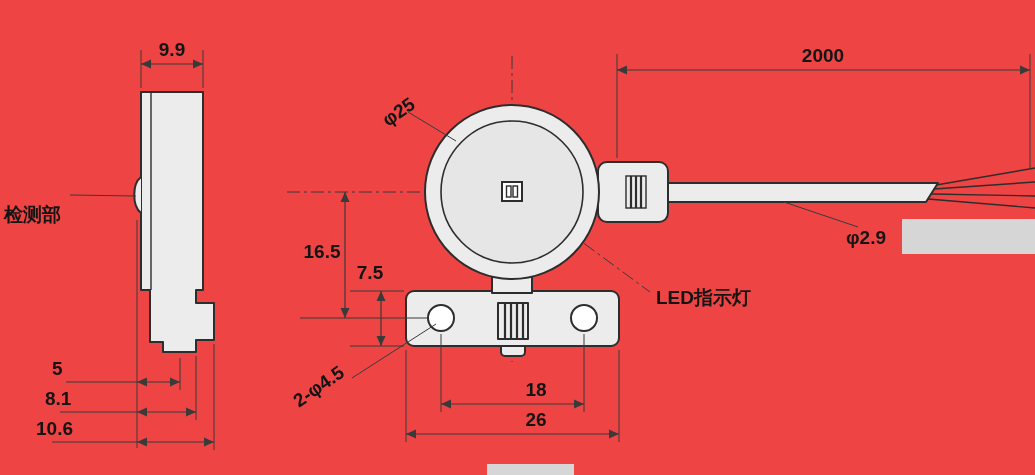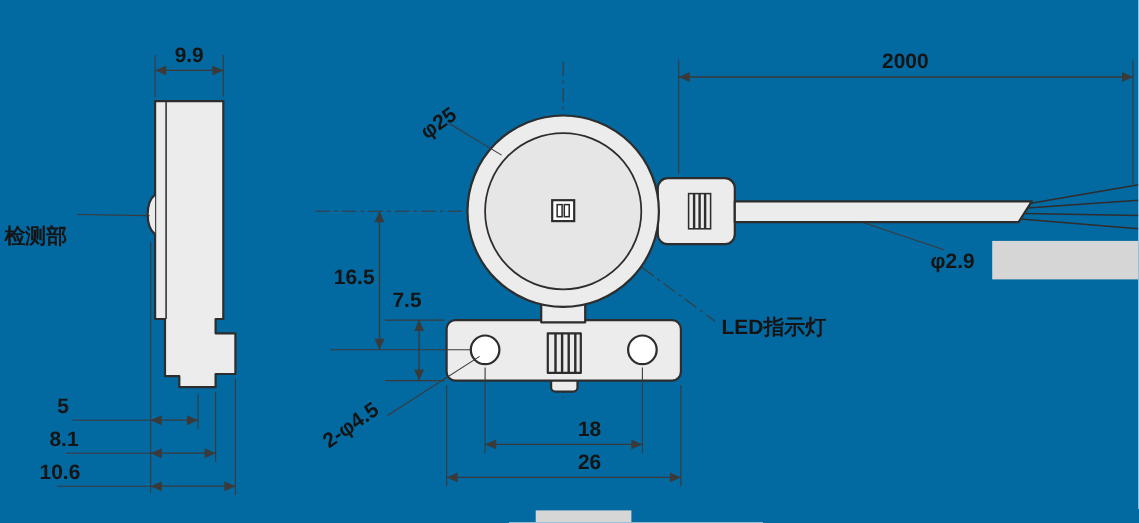--- a/index.html
+++ b/index.html
@@ -1,16 +1,16 @@
 <!DOCTYPE html>
 <html><head>
 <meta charset="utf-8">
 <style>
   html,body { margin:0; padding:0; background:#ffffff; }
-  .canvas { width:1035px; height:475px; position:relative; background:#0369a1; overflow:hidden;
+  .canvas { width:1035px; height:475px; position:relative; background:#ef4444; overflow:hidden;
             font-family:"Liberation Sans", sans-serif; }
   svg { display:block; }
   .part   { fill:#ececec; stroke:#2d2d2d; stroke-width:2; stroke-linejoin:round; }
   .part2  { fill:#e6e6e6; stroke:#2d2d2d; stroke-width:1.6; }
   .white  { fill:#ffffff; stroke:#2d2d2d; stroke-width:2; }
   .detail { fill:none; stroke:#2d2d2d; stroke-width:1.4; }
   .rib    { stroke:#2d2d2d; stroke-width:2.2; fill:none; }
   .ext    { stroke:#3a3a3a; stroke-width:1; fill:none; }
   .dim    { stroke:#3a3a3a; stroke-width:1.2; fill:none; }
   .cl     { stroke:#3a3a3a; stroke-width:1; stroke-dasharray:13 4 3 4; fill:none; }

